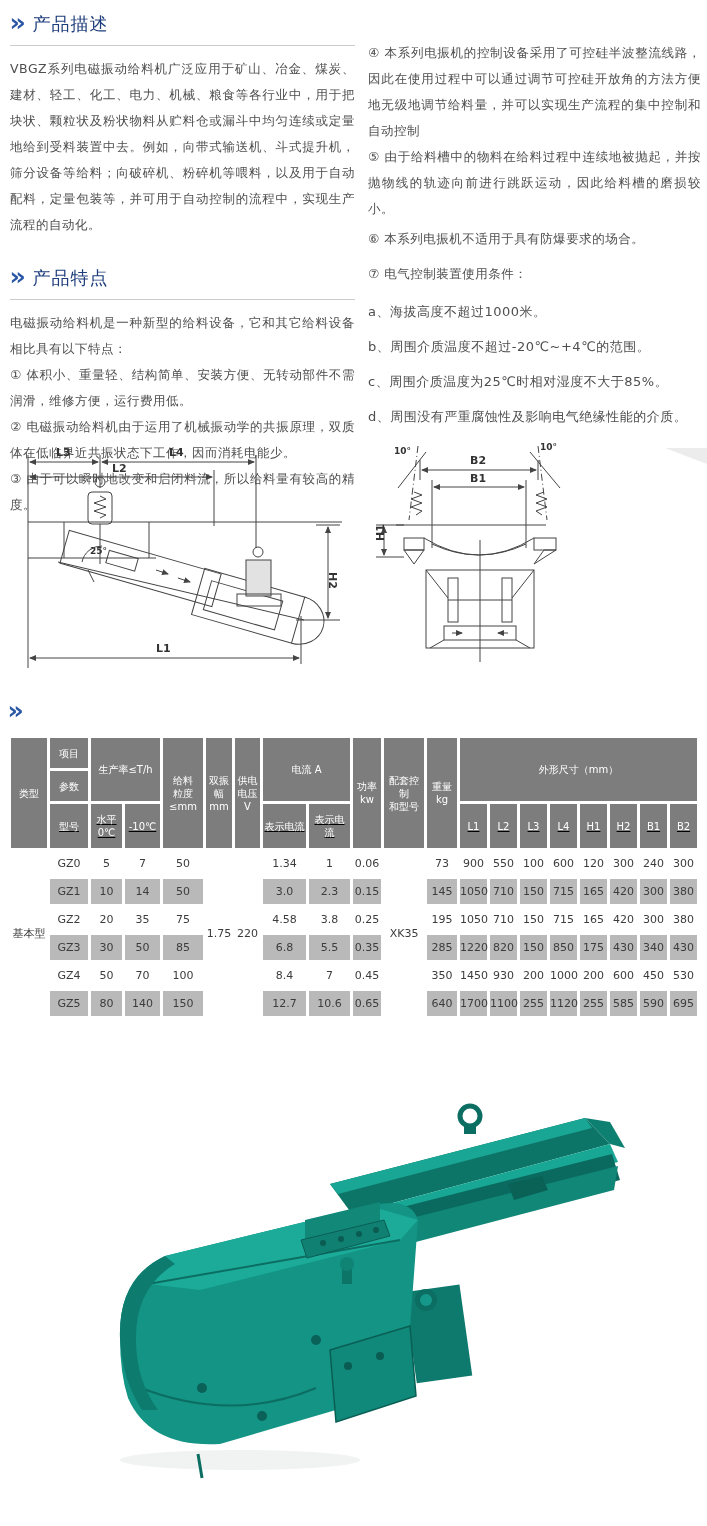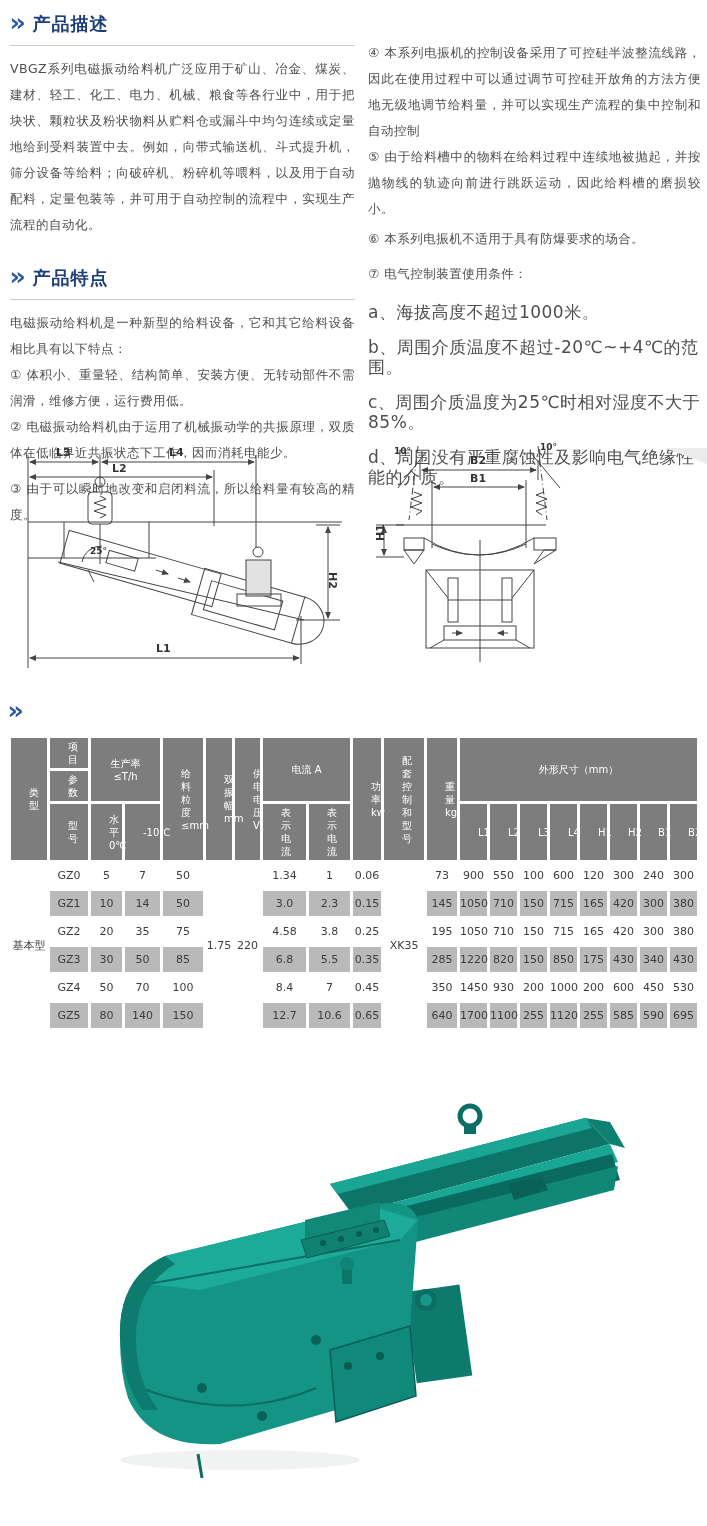--- a/index.html
+++ b/index.html
@@ -3,38 +3,38 @@
 <meta charset="utf-8">
 <style>
   html,body{margin:0;padding:0;}
   body{
     width:707px;height:1526px;position:relative;background:#ffffff;
     font-family:"DejaVu Sans",sans-serif;overflow:hidden;
   }
   .sec-head{display:flex;align-items:center;gap:7px;border-bottom:1px solid #cccccc;padding:4px 0 9px;}
   .sec-head.no-line{border-bottom:none;padding-bottom:4px;}
   .chev{font-size:24px;font-weight:bold;color:#2a57a5;line-height:1;transform:scaleX(1.05);margin-top:-3px;}
-  .sec-title{font-size:18px;font-weight:bold;color:#1d3d7b;letter-spacing:1px;}
+  .sec-title{font-size:18px;font-weight:normal;color:#1d3d7b;letter-spacing:1px;}
   .body-text{font-size:12.5px;color:#4e4e4e;line-height:26px;text-align:justify;margin:10px 0 0;letter-spacing:0.5px;}
-  .cond-text{font-size:17px;color:#4e4e4e;line-height:20px;margin:15px 0 0;letter-spacing:0.5px;}
+  .cond-text{font-size:13px;color:#4e4e4e;line-height:20px;margin:15px 0 0;letter-spacing:0.5px;}
   .col-left{position:absolute;left:10px;top:8px;width:345px;}
   .col-right{position:absolute;left:368px;top:40px;width:333px;}
   .feat-head{margin-top:24px;}
   .diagrams{position:absolute;left:0;top:430px;width:707px;height:268px;}
   .diag-left{position:absolute;left:6px;top:0;}
   .diag-right{position:absolute;left:368px;top:0;}
   .wedge{position:absolute;right:0;top:18px;width:42px;height:16px;background:#ececec;
          clip-path:polygon(0 0,100% 0,100% 100%);}
   .params{position:absolute;left:8px;top:698px;width:692px;}
   .spec-table{border-collapse:separate;border-spacing:3px;table-layout:fixed;width:692px;margin-top:8px;}
   .spec-table th{background:#7d7d7d;color:#ffffff;font-weight:normal;font-size:10px;line-height:1.3;
-    white-space:pre-line;padding:2px 18px;text-align:center;vertical-align:middle;}
+    white-space:pre-line;padding:2px 1px;text-align:center;vertical-align:middle;}
   .spec-table td{font-size:11px;color:#3c3c3c;text-align:center;vertical-align:middle;height:25px;padding:0;}
   .spec-table td.shade{background:#b9b9b9;}
-  tr.hrow1{height:30px;} tr.hrow2{height:30px;} tr.hrow3{height:44px;}
+  tr.hrow1{height:30px;} tr.hrow2{height:30px;} tr.hrow3{height:44px;text-decoration:underline;}
   .photo{position:absolute;left:80px;top:1088px;}
   svg text{font-family:"DejaVu Sans",sans-serif;}
   .dim-label{font-size:11px;font-weight:bold;fill:#333;}
   .ang-label{font-size:9px;font-weight:bold;fill:#333;}
 </style>
 </head>
 <body>
 
 <div class="col-left">
   <div class="sec-head">
@@ -43,21 +43,21 @@
   </div>
   <p class="body-text">VBGZ系列电磁振动给料机广泛应用于矿山、冶金、煤炭、建材、轻工、化工、电力、机械、粮食等各行业中，用于把块状、颗粒状及粉状物料从贮料仓或漏斗中均匀连续或定量地给到受料装置中去。例如，向带式输送机、斗式提升机，筛分设备等给料；向破碎机、粉碎机等喂料，以及用于自动配料，定量包装等，并可用于自动控制的流程中，实现生产流程的自动化。</p>
 
   <div class="sec-head feat-head">
     <span class="chev">»</span>
     <span class="sec-title">产品特点</span>
   </div>
   <p class="body-text">电磁振动给料机是一种新型的给料设备，它和其它给料设备相比具有以下特点：</p>
   <p class="body-text" style="margin-top:0">① 体积小、重量轻、结构简单、安装方便、无转动部件不需润滑，维修方便，运行费用低。</p>
   <p class="body-text" style="margin-top:0">② 电磁振动给料机由于运用了机械振动学的共振原理，双质体在低临界近共振状态下工作，因而消耗电能少。</p>
-  <p class="body-text" style="margin-top:10px">③ 由于可以瞬时地改变和启闭料流，所以给料量有较高的精度。</p>
+  <p class="body-text" style="margin-top:0">③ 由于可以瞬时地改变和启闭料流，所以给料量有较高的精度。</p>
 </div>
 
 <div class="col-right">
   <p class="body-text" style="margin-top:0">④ 本系列电振机的控制设备采用了可控硅半波整流线路，因此在使用过程中可以通过调节可控硅开放角的方法方便地无级地调节给料量，并可以实现生产流程的集中控制和自动控制</p>
   <p class="body-text" style="margin-top:0">⑤ 由于给料槽中的物料在给料过程中连续地被抛起，并按抛物线的轨迹向前进行跳跃运动，因此给料槽的磨损较小。</p>
   <p class="body-text" style="margin-top:4px">⑥ 本系列电振机不适用于具有防爆要求的场合。</p>
   <p class="body-text" style="margin-top:9px">⑦ 电气控制装置使用条件：</p>
   <p class="cond-text">a、海拔高度不超过1000米。</p>
   <p class="cond-text">b、周围介质温度不超过-20℃~+4℃的范围。</p>
   <p class="cond-text">c、周围介质温度为25℃时相对湿度不大于85%。</p>

